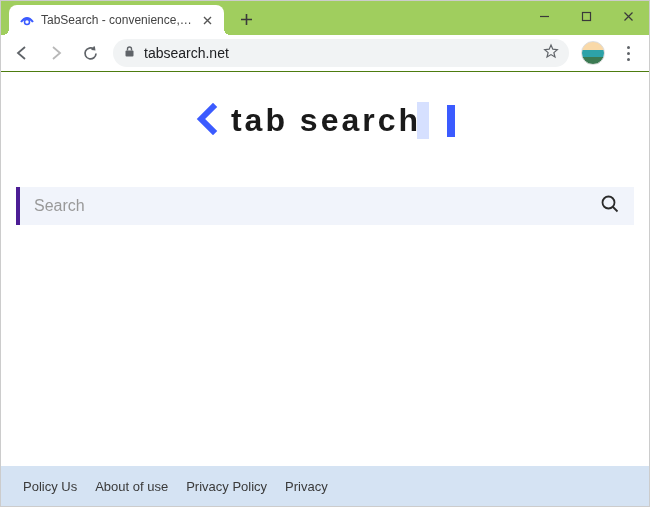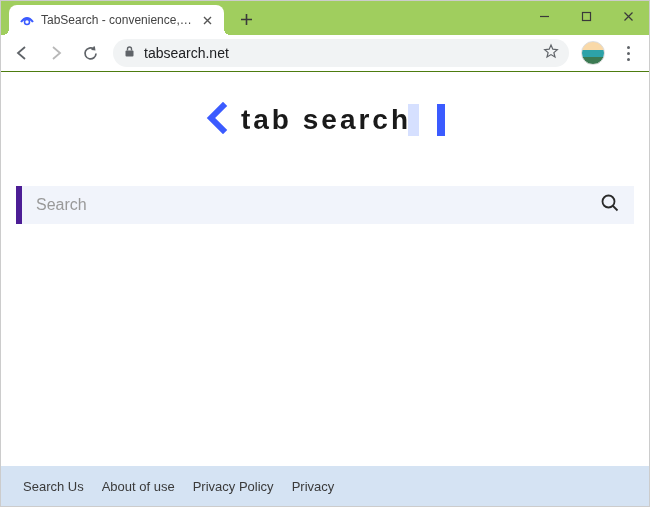--- a/index.html
+++ b/index.html
@@ -24,24 +24,24 @@
 .lock { color: #5f6368; }
 .url { font-size: 14px; color: #202124; flex: 1; }
 .star { color: #5f6368; cursor: pointer; }
 .avatar { width: 24px; height: 24px; border-radius: 50%; background: linear-gradient(180deg, #f9d9a8 35%, #2da2a8 35%, #2da2a8 70%, #3b7a52 70%); margin: 0 4px; cursor: pointer; border: 1px solid #ddd; }
 .menu-dots { display: flex; flex-direction: column; gap: 3px; align-items: center; justify-content: center; }
 .menu-dots span { width: 3px; height: 3px; background: #5f6368; border-radius: 50%; }
 
 .content { height: calc(507px - 34px - 37px - 40px - 2px); background: #fff; position: relative; }
 .logo-area { display: flex; align-items: center; justify-content: center; padding-top: 30px; gap: 12px; }
 .chevron { color: #3b5bff; }
-.logo-text { font-size: 28px; font-weight: 900; color: #1a1a1a; letter-spacing: 3px; background: linear-gradient(90deg, transparent 0, transparent 94%, #d6e0ff 94%); padding-right: 8px; }
+.logo-text { font-size: 32px; font-weight: 900; color: #1a1a1a; letter-spacing: 3px; background: linear-gradient(90deg, transparent 0, transparent 94%, #d6e0ff 94%); padding-right: 8px; }
 .cursor-bar { width: 8px; height: 32px; background: #3b5bff; margin-left: 6px; }
 
-.searchbox { margin: 48px 15px 0 15px; height: 38px; background: #f1f4fb; display: flex; align-items: center; padding: 0 14px; border-left: 6px solid #4c1d95; }
+.searchbox { margin: 48px 15px 0 15px; height: 38px; background: #f1f4fb; display: flex; align-items: center; padding: 0 14px; border-left: 4px solid #4c1d95; }
 .searchbox input { flex: 1; border: none; background: transparent; font-size: 16px; color: #777; outline: none; }
 .searchbox input::placeholder { color: #999; }
 .search-btn { color: #333; cursor: pointer; }
 
 .footer { height: 40px; background: #d5e3f3; display: flex; align-items: center; padding: 0 22px; gap: 18px; }
 .footer a { font-size: 13px; color: #3a3a3a; text-decoration: none; cursor: pointer; }
 </style>
 </head>
 <body>
 
@@ -131,17 +131,17 @@
   <div class="searchbox">
     <input type="text" placeholder="Search" style="">
     <span class="search-btn"><svg width="20" height="20" viewBox="0 0 20 20">
           <circle cx="8.5" cy="8.5" r="6" stroke="#2a2a2a" stroke-width="1.8" fill="none"></circle>
           <path d="M13 13 L17.5 17.5" stroke="#2a2a2a" stroke-width="1.8"></path>
         </svg></span>
   </div>
 </div>
 
 <div class="footer">
-  <a>Search Us</a>
+  <a>Policy Us</a>
   <a>About of use</a>
   <a>Privacy Policy</a>
   <a>Privacy</a>
 </div>
 
 </body></html>

